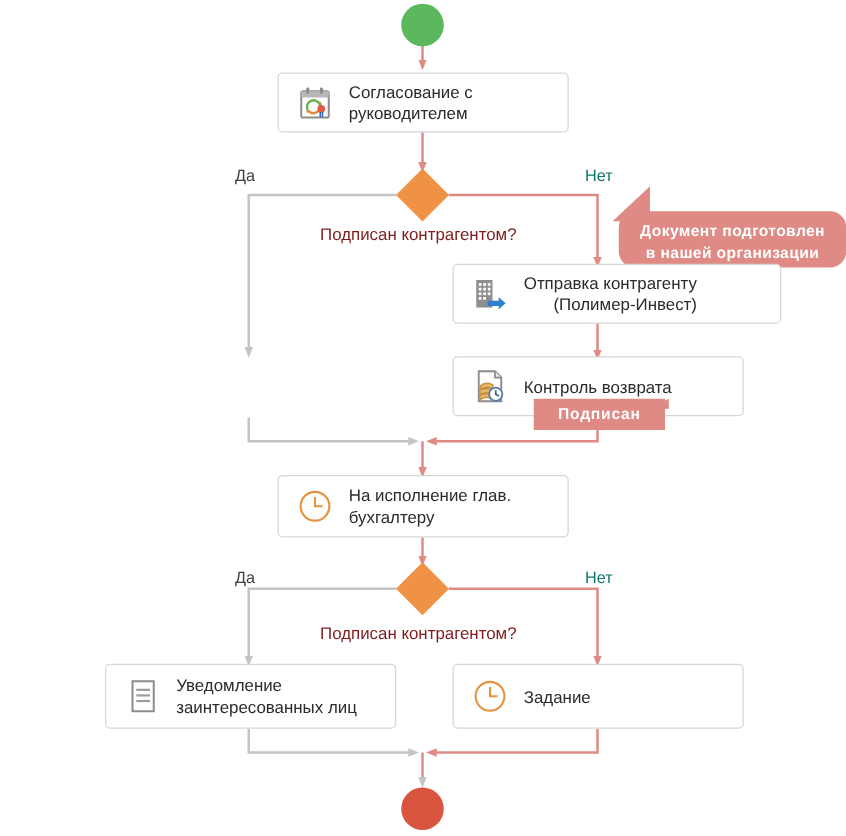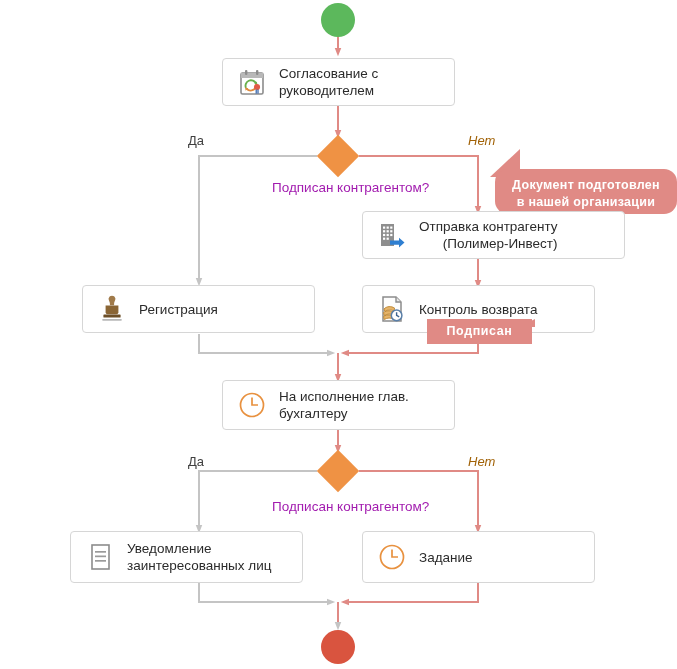--- a/index.html
+++ b/index.html
@@ -66,27 +66,26 @@
     transform: rotate(45deg);
   }
   
   .edge-label {
     position: absolute;
     font-size: 13px;
     line-height: 15px;
     white-space: nowrap;
   }
   .edge-label.yes { color: #404040; }
-  .edge-label.no  { color: #a16207; font-style: italic; }
+  .edge-label.no  { color: #0f766e; }
   .gw-question {
     position: absolute;
     font-size: 13.5px;
-    color: #a21caf;
+    color: #7f1d1d;
     white-space: nowrap;
-    margin-left: 16px;
   }
   
   .callout {
     position: absolute;
     background: #e08a85;
     color: #ffffff;
     font-size: 12.5px;
     font-weight: bold;
     line-height: 17px;
     letter-spacing: 0.3px;
@@ -207,31 +206,20 @@
           <rect x="5" y="15.6" width="2.2" height="2.2"></rect>
           <rect x="8.6" y="15.6" width="2.2" height="2.2"></rect>
         </g>
         <path d="M12,18.5 L21,18.5 L21,15.8 L26.5,20.6 L21,25.4 L21,22.7 L12,22.7 Z" fill="#2f7fd1"></path>
       </svg>
     </span>
     <span class="node-label">Отправка контрагенту
 (Полимер-Инвест)</span>
   </div>
 
-  <div class="node-box" style="left:82px; top:285px; width:233px; height:48px;">
-    <span class="node-icon">
-      <svg width="26" height="28" viewBox="0 0 26 28">
-        <path d="M9.6,3.2 a3.6,3.6 0 0 1 6.8,0 c0.2,2.2 -1.3,3.6 -1.3,5.2 l0,1.8 l-4.2,0 l0,-1.8 c0,-1.6 -1.5,-3 -1.3,-5.2 z" fill="#a07a4a"></path>
-        <path d="M6.6,10.4 l12.8,0 l0,6.8 a2,2 0 0 1 -2,2 l-8.8,0 a2,2 0 0 1 -2,-2 z" fill="#8a6535"></path>
-        <rect x="4.4" y="19.4" width="17.2" height="3.2" rx="0.7" fill="#6d4f28"></rect>
-        <rect x="3.2" y="24" width="19.6" height="1.7" rx="0.8" fill="#b8b8b8"></rect>
-      </svg>
-    </span>
-    <span class="node-label">Регистрация</span>
-  </div>
 
   <div class="node-box" style="left:362px; top:285px; width:233px; height:48px;">
     <span class="node-icon">
       <svg width="27" height="29" viewBox="0 0 27 29">
         <path d="M4,2 L17,2 L22,7 L22,26 L4,26 Z" fill="#fdfdfd" stroke="#8c8c8c" stroke-width="1.5"></path>
         <path d="M17,2 L17,7 L22,7" fill="#e8e8e8" stroke="#8c8c8c" stroke-width="1.4"></path>
         <path d="M5,14 c3,-3 7,-3 10.5,-1 l-0.5,3 c-3,-1.6 -6,-1.6 -9,0.6 z" fill="#e6b469" stroke="#c08b3a" stroke-width="1"></path>
         <path d="M4.5,17.5 c3.5,-2.4 7.5,-2.2 11,0 l-0.6,3 c-3,-1.9 -6.3,-2 -9.6,0.2 z" fill="#e6b469" stroke="#c08b3a" stroke-width="1"></path>
         <path d="M4.5,21.5 c3.5,-2.2 7.5,-2 11,0.2 l-0.8,2.6 c-3,-1.8 -6.3,-1.8 -9.4,0.2 z" fill="#e6b469" stroke="#c08b3a" stroke-width="1"></path>
         <circle cx="17.6" cy="20.4" r="5.3" fill="#ffffff" stroke="#5a7fa8" stroke-width="1.5"></circle>
@@ -255,21 +243,21 @@
     </span>
     <span class="node-label">На исполнение глав.
 бухгалтеру</span>
   </div>
 
   <div class="gateway" style="left:323px; top:456px; background:#ef9244;"></div>
   <div class="gw-question" style="left:256px; top:499px;">Подписан контрагентом?</div>
   <div class="edge-label yes" style="left:188px; top:454px;">Да</div>
   <div class="edge-label no" style="left:468px; top:454px;">Нет</div>
 
-  <div class="node-box" style="left:70px; top:531px; width:233px; height:52px;">
+  <div class="node-box" style="left:84px; top:531px; width:233px; height:52px;">
     <span class="node-icon">
       <svg width="25" height="28" viewBox="0 0 25 28">
         <rect x="4" y="2" width="17" height="24" fill="#ffffff" stroke="#8c8c8c" stroke-width="1.6"></rect>
         <rect x="7" y="8" width="11" height="1.7" fill="#9a9a9a"></rect>
         <rect x="7" y="12.5" width="11" height="1.7" fill="#9a9a9a"></rect>
         <rect x="7" y="17" width="11" height="1.7" fill="#9a9a9a"></rect>
       </svg>
     </span>
     <span class="node-label">Уведомление
 заинтересованных лиц</span>

